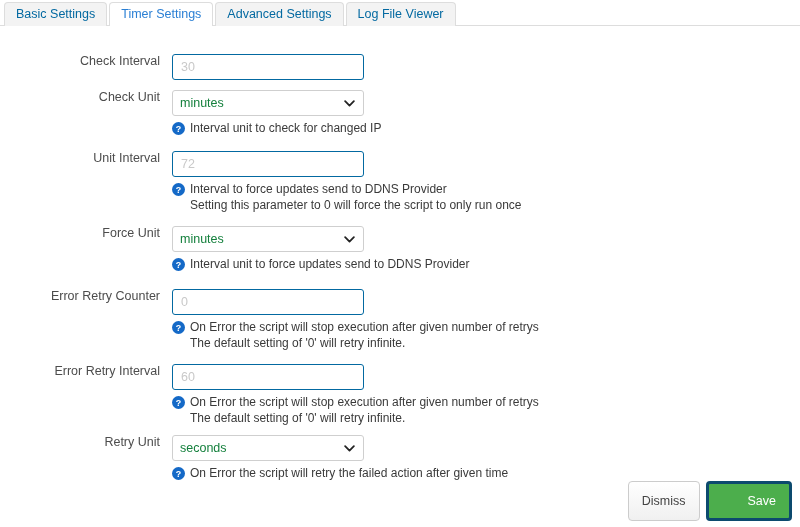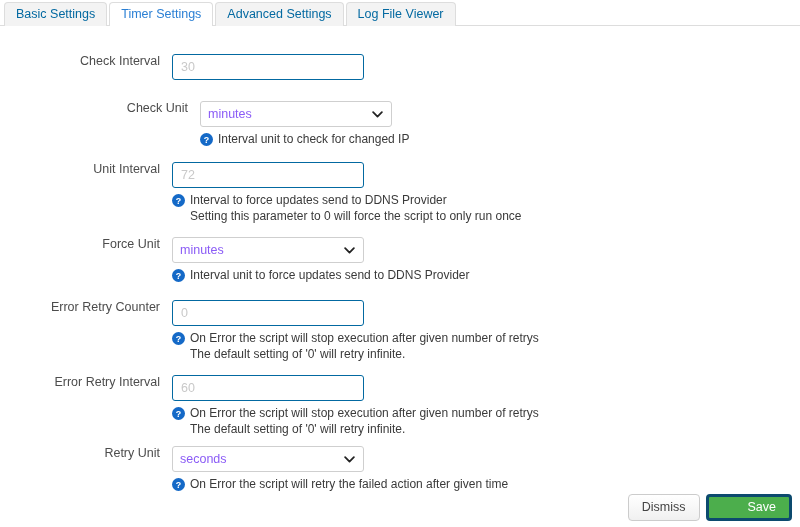--- a/index.html
+++ b/index.html
@@ -76,21 +76,21 @@
   .txt-input::placeholder { color: #c9c9c9; opacity: 1; }
 
   .sel-wrap { position: relative; width: 192px; height: 26px; }
   .sel {
     width: 192px; height: 26px;
     border: 1px solid #cfcfcf;
     border-radius: 3px;
     background: #fff;
     font-size: 12.5px;
     font-family: "Liberation Sans", sans-serif;
-    color: #8b5cf6;
+    color: #15803d;
     padding: 0 24px 0 7px;
     appearance: none; -webkit-appearance: none; -moz-appearance: none;
     outline: none;
     line-height: 24px;
   }
   .sel-chev {
     position: absolute; right: 9px; top: 0; height: 26px;
     display: flex; align-items: center;
     pointer-events: none;
   }
@@ -117,21 +117,21 @@
 
   
   .footer {
     position: absolute; right: 8px; bottom: 6px;
     display: flex; align-items: center; gap: 6px;
   }
   .btn {
     font-family: "Liberation Sans", sans-serif;
     font-size: 12.5px;
     border-radius: 4px;
-    height: 27px;
+    height: 40px;
     padding: 0 13px;
     cursor: pointer;
     line-height: 1;
   }
   .btn-dismiss {
     background: linear-gradient(#ffffff, #f0f0f0);
     border: 1px solid #cccccc;
     color: #444;
   }
   .btn-save {
@@ -153,21 +153,21 @@
       <div class="tab">Log File Viewer</div>
     </div>
 
   <div class="form" id="form">
       <div class="row" style="margin-top: 20px;">
         <div class="label-col">Check Interval</div>
         <div class="ctrl-col">
           <input type="text" class="txt-input" placeholder="30" style="">
         </div>
       </div>
-      <div class="row" style="margin-top: 21px; justify-content: flex-end;">
+      <div class="row" style="margin-top: 10px;">
         <div class="label-col">Check Unit</div>
         <div class="ctrl-col">
           <div class="sel-wrap"><select class="sel"><option>seconds</option><option selected="">minutes</option><option>hours</option><option>days</option></select><span class="sel-chev">
               <svg viewBox="0 0 12 8" width="11" height="7">
                 <path d="M1 1.3 L6 6.3 L11 1.3" stroke="#222" stroke-width="2" fill="none" stroke-linecap="round" stroke-linejoin="round"></path>
               </svg>
             </span></div>
           <div class="help">
             <span class="help-icon">
               <svg viewBox="0 0 16 16" width="13" height="13">

